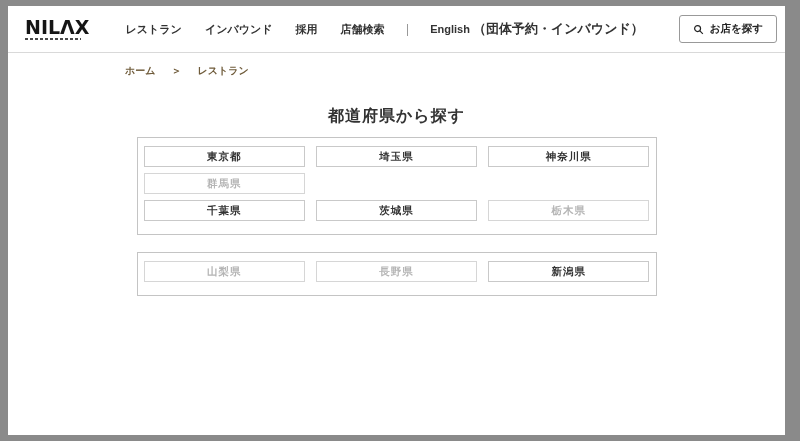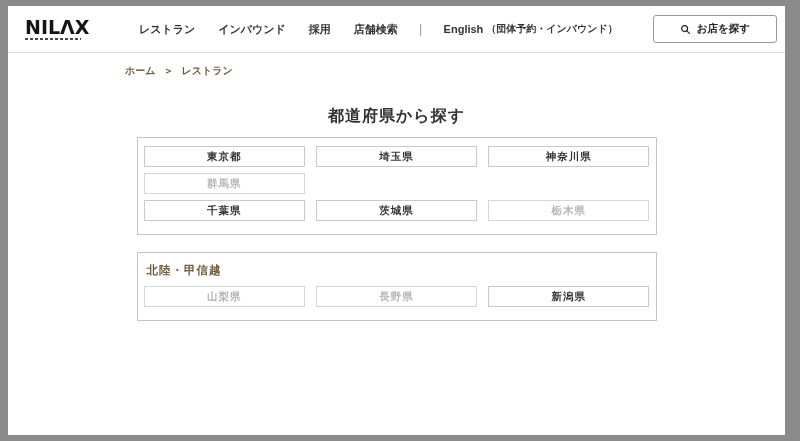--- a/index.html
+++ b/index.html
@@ -26,32 +26,32 @@
     width:56px;height:2px;margin-top:1px;
     background:repeating-linear-gradient(90deg,#4a4a4a 0 3px,transparent 3px 5px);
   }
   .nav{
     margin-left:auto;display:flex;align-items:center;gap:23px;
     font-size:11px;font-weight:bold;color:#333;
   }
   .nav-item{cursor:pointer;white-space:nowrap;}
   .nav-divider{color:#777;font-weight:normal;font-size:12px;margin:0 -6px;}
   .english-wrap{display:flex;align-items:center;gap:3px;white-space:nowrap;}
-  .english-note{font-size:10px;}
+  .english-note{font-size:13px;}
   .search-btn{
     display:flex;align-items:center;gap:6px;margin-left:12px;
     border:1px solid #999;border-radius:3px;background:#fff;
-    padding:6px 26px;font-size:10.5px;font-weight:bold;color:#222;
+    padding:6px 13px;font-size:10.5px;font-weight:bold;color:#222;
     cursor:pointer;white-space:nowrap;
   }
   .search-btn svg{display:block;}
   
   .breadcrumb{
     margin:11px 0 0 117px;font-size:10px;font-weight:bold;color:#6f5b3a;
-    display:flex;gap:8px;align-items:center;
+    display:flex;gap:16px;align-items:center;
   }
   .breadcrumb .bc-home{cursor:pointer;}
   .page-title{
     text-align:center;font-size:16px;font-weight:bold;color:#333;
     margin-top:28px;letter-spacing:1px;
   }
   
   .main{width:520px;margin:10px auto 0;}
   .section{
     border:1px solid #c4c4c4;box-sizing:border-box;
@@ -125,21 +125,20 @@
         <button class="pref disabled">群馬県</button>
       </div>
       <div class="row">
         <button class="pref">千葉県</button>
         <button class="pref">茨城県</button>
         <button class="pref disabled">栃木県</button>
       </div>
     </div>
 
     <div class="section">
-      <div class="section-title">北陸・甲信越</div>
       <div class="row">
         <button class="pref disabled">山梨県</button>
         <button class="pref disabled">長野県</button>
         <button class="pref">新潟県</button>
       </div>
 
     </div>
 
   </div>
 </div>

